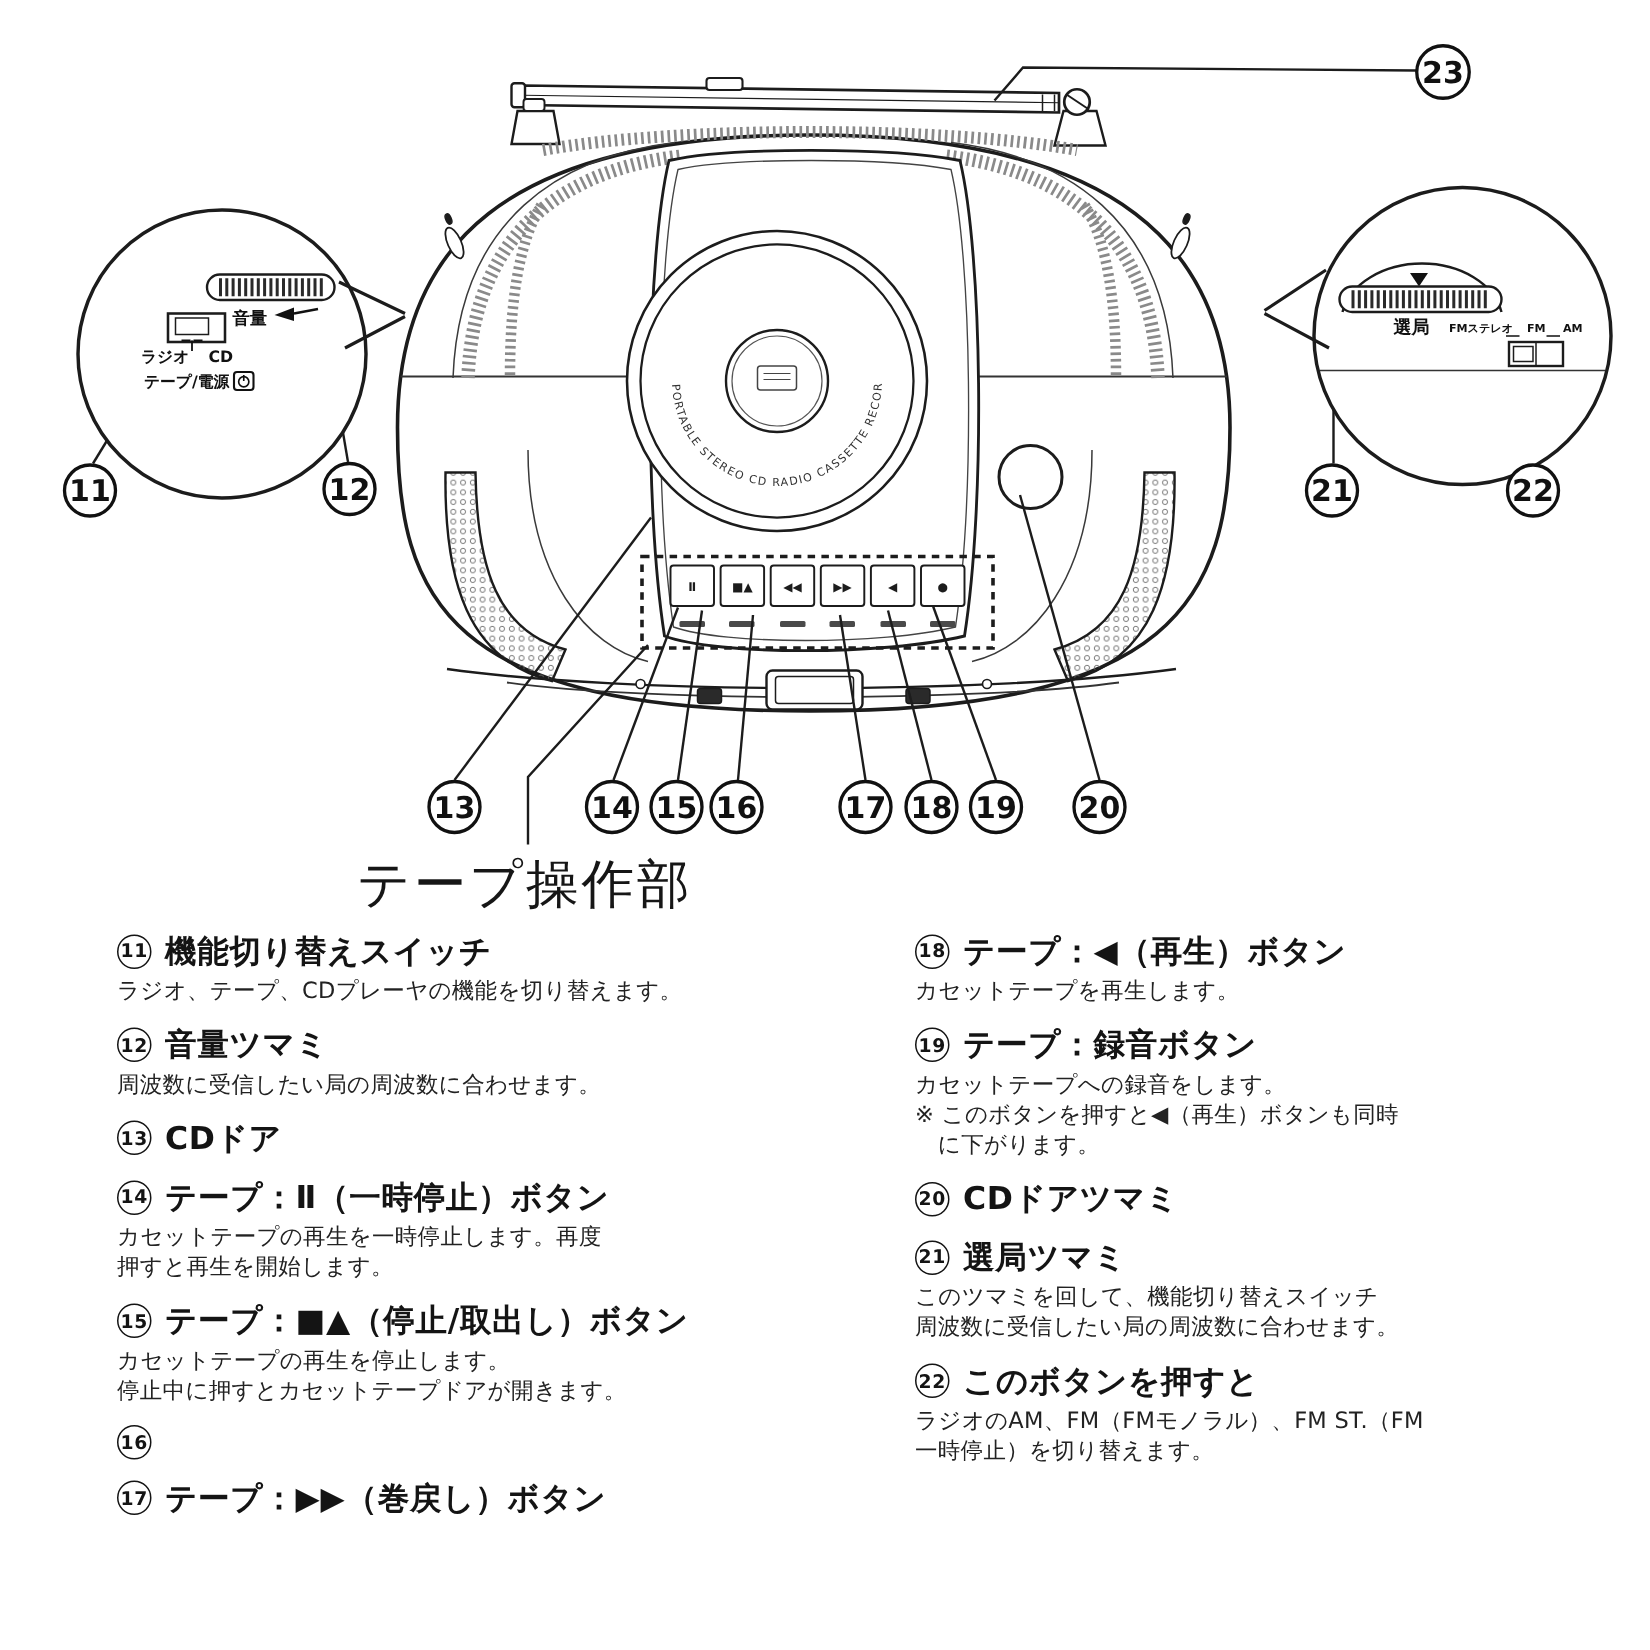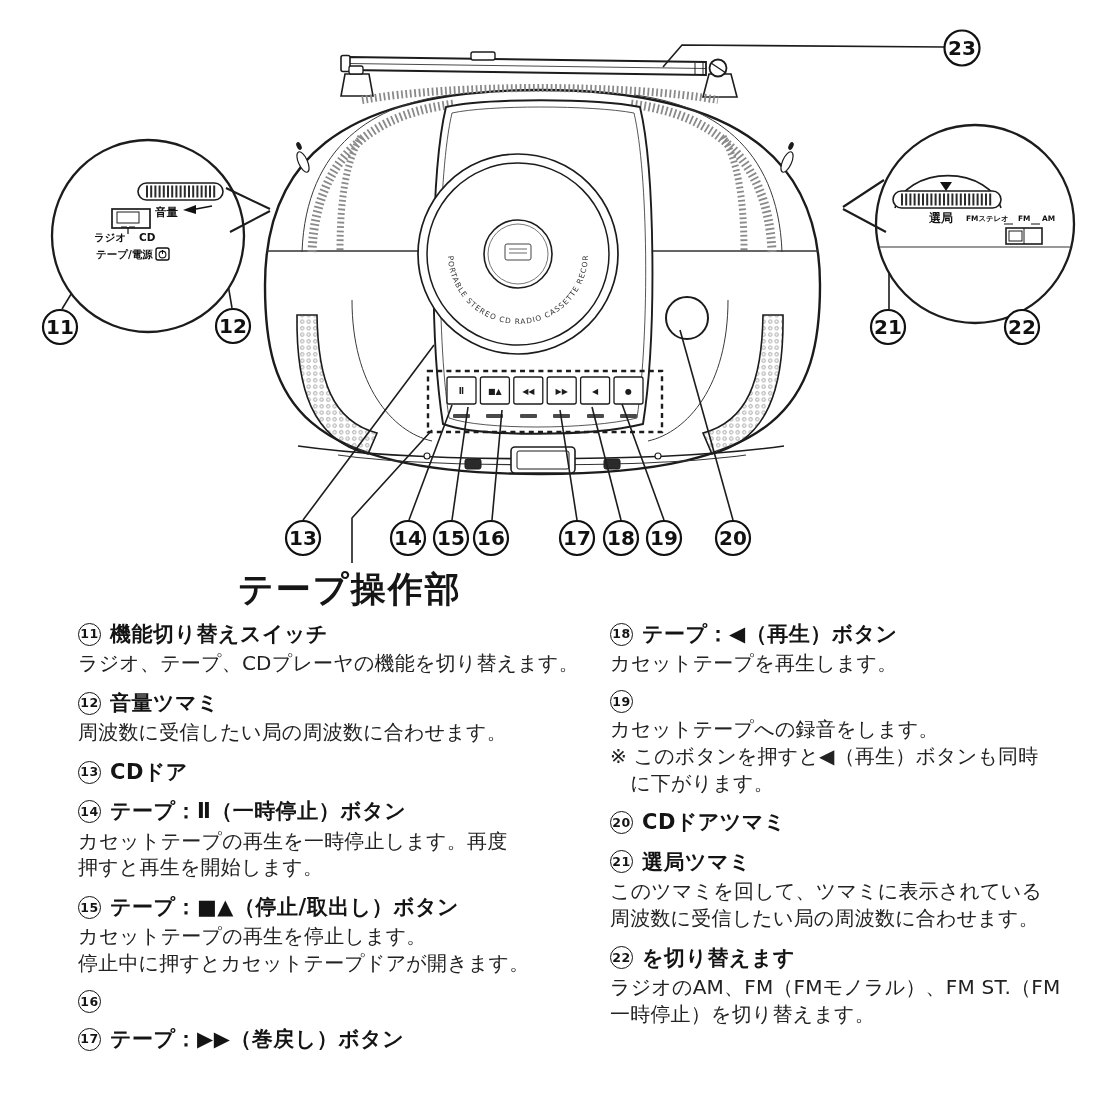--- a/index.html
+++ b/index.html
@@ -5,37 +5,37 @@
   html,body{margin:0;padding:0;}
   body{
     width:1100px;height:1100px;background:#ffffff;
     font-family:"DejaVu Sans",sans-serif;color:#1a1a1a;
     position:relative;overflow:hidden;
   }
   .stage{position:absolute;inset:0;}
   svg.diagram{position:absolute;left:0;top:0;}
   .page-title{
     position:absolute;left:238px;top:566px;
-    font-size:35px;font-weight:bold;letter-spacing:2px;color:#161616;
+    font-size:35px;font-weight:normal;letter-spacing:2px;color:#161616;
   }
   .col{position:absolute;top:621px;}
   .col-left{left:78px;width:514px;}
   .col-right{left:610px;width:482px;}
   .item{margin-bottom:13px;}
   .head{
     display:flex;align-items:center;gap:9px;
     font-size:21px;font-weight:bold;line-height:1.25;
     margin-bottom:3px;letter-spacing:0.5px;color:#141414;
   }
   .cnum{
     flex:0 0 auto;width:21px;height:21px;border:1.7px solid #141414;border-radius:50%;
     font-size:12.5px;font-weight:bold;display:flex;align-items:center;justify-content:center;
   }
   .body{
-    font-size:20px;line-height:1.34;white-space:pre-line;color:#222;
+    font-size:15px;line-height:1.34;white-space:pre-line;color:#222;
     letter-spacing:0.2px;
   }
   .body:empty{display:none;}
 </style>
 </head>
 <body>
 
 <div class="stage">
 
 <svg class="diagram" width="1100" height="615" viewBox="0 0 1100 615">
@@ -340,42 +340,43 @@
   <div class="item">
     <div class="head">
       <span class="cnum">18</span>
       <span>テープ：◀（再生）ボタン</span>
     </div>
     <div class="body">カセットテープを再生します。</div>
   </div>
   <div class="item">
     <div class="head">
       <span class="cnum">19</span>
+      <span>テープ：録音ボタン</span>
     </div>
     <div class="body">カセットテープへの録音をします。
 ※ このボタンを押すと◀（再生）ボタンも同時
 　に下がります。</div>
   </div>
   <div class="item">
     <div class="head">
       <span class="cnum">20</span>
       <span>CDドアツマミ</span>
     </div>
   </div>
   <div class="item">
     <div class="head">
       <span class="cnum">21</span>
       <span>選局ツマミ</span>
     </div>
-    <div class="body">このツマミを回して、ツマミに表示されている
+    <div class="body">このツマミを回して、機能切り替えスイッチ
 周波数に受信したい局の周波数に合わせます。</div>
   </div>
   <div class="item">
     <div class="head">
       <span class="cnum">22</span>
-      <span>を切り替えます</span>
+      <span>このボタンを押すと</span>
     </div>
     <div class="body">ラジオのAM、FM（FMモノラル）、FM ST.（FM
 一時停止）を切り替えます。</div>
   </div>
 </div>
 
 </div>
 
 </body></html>

